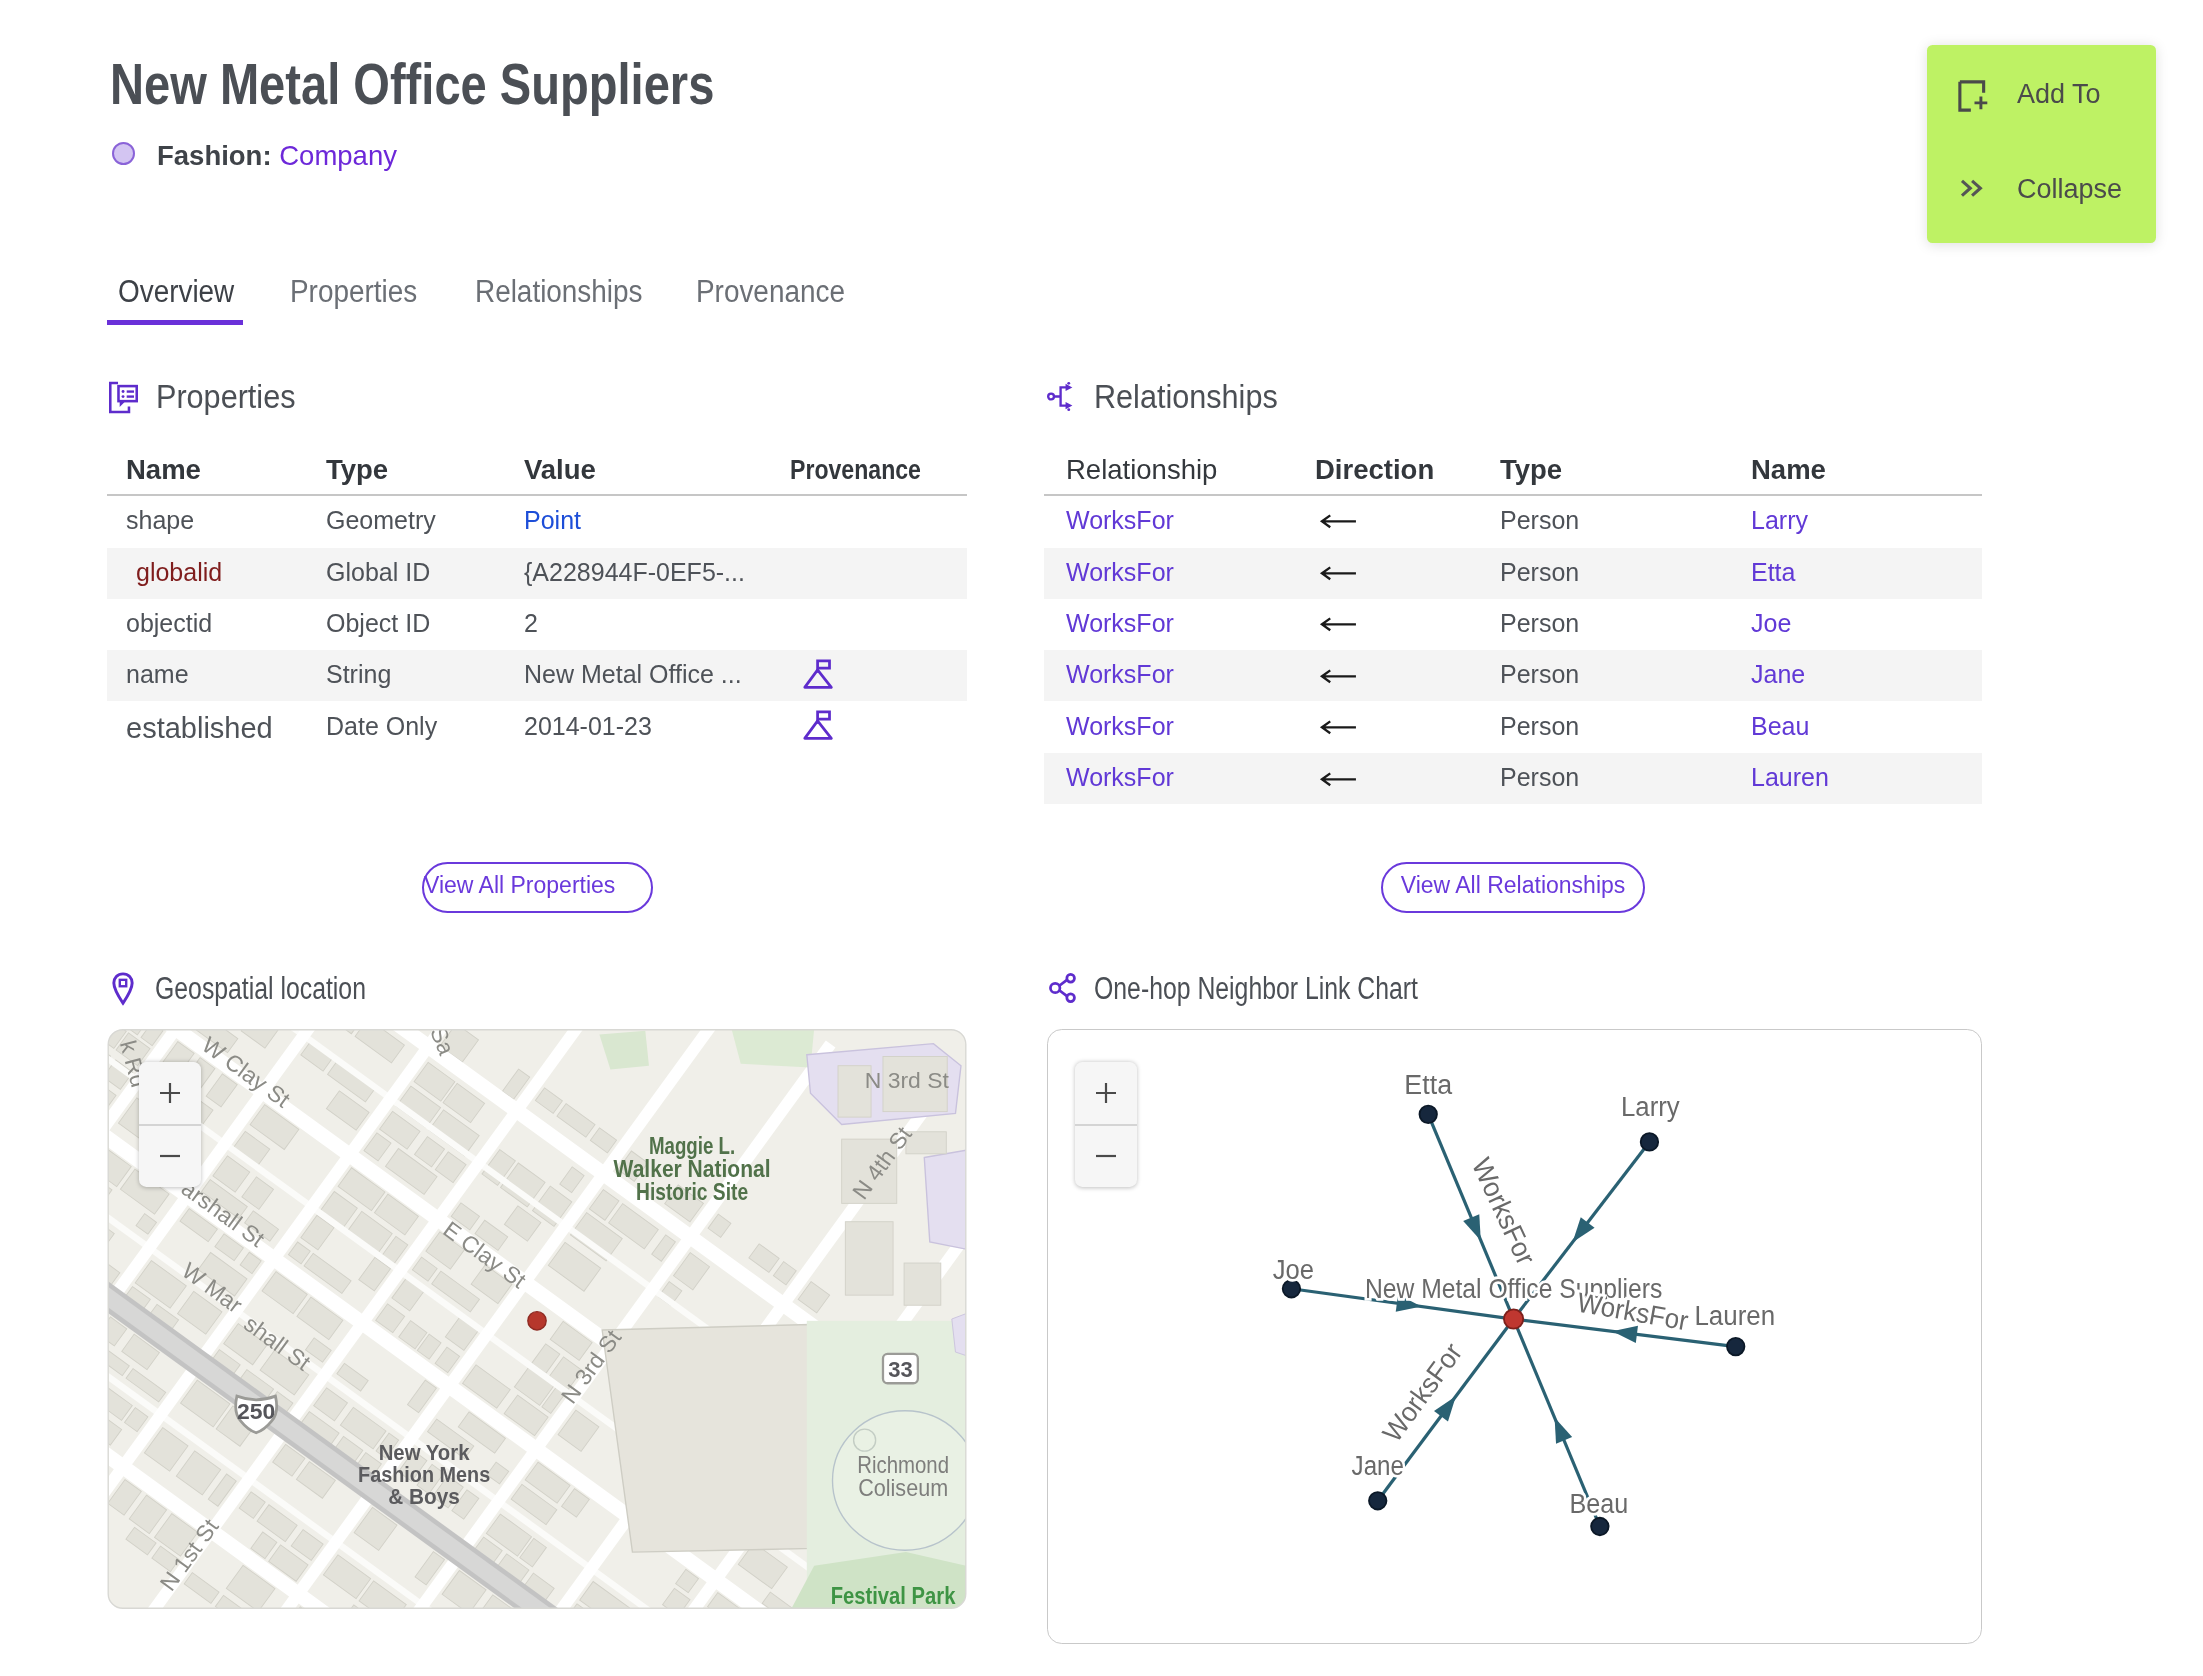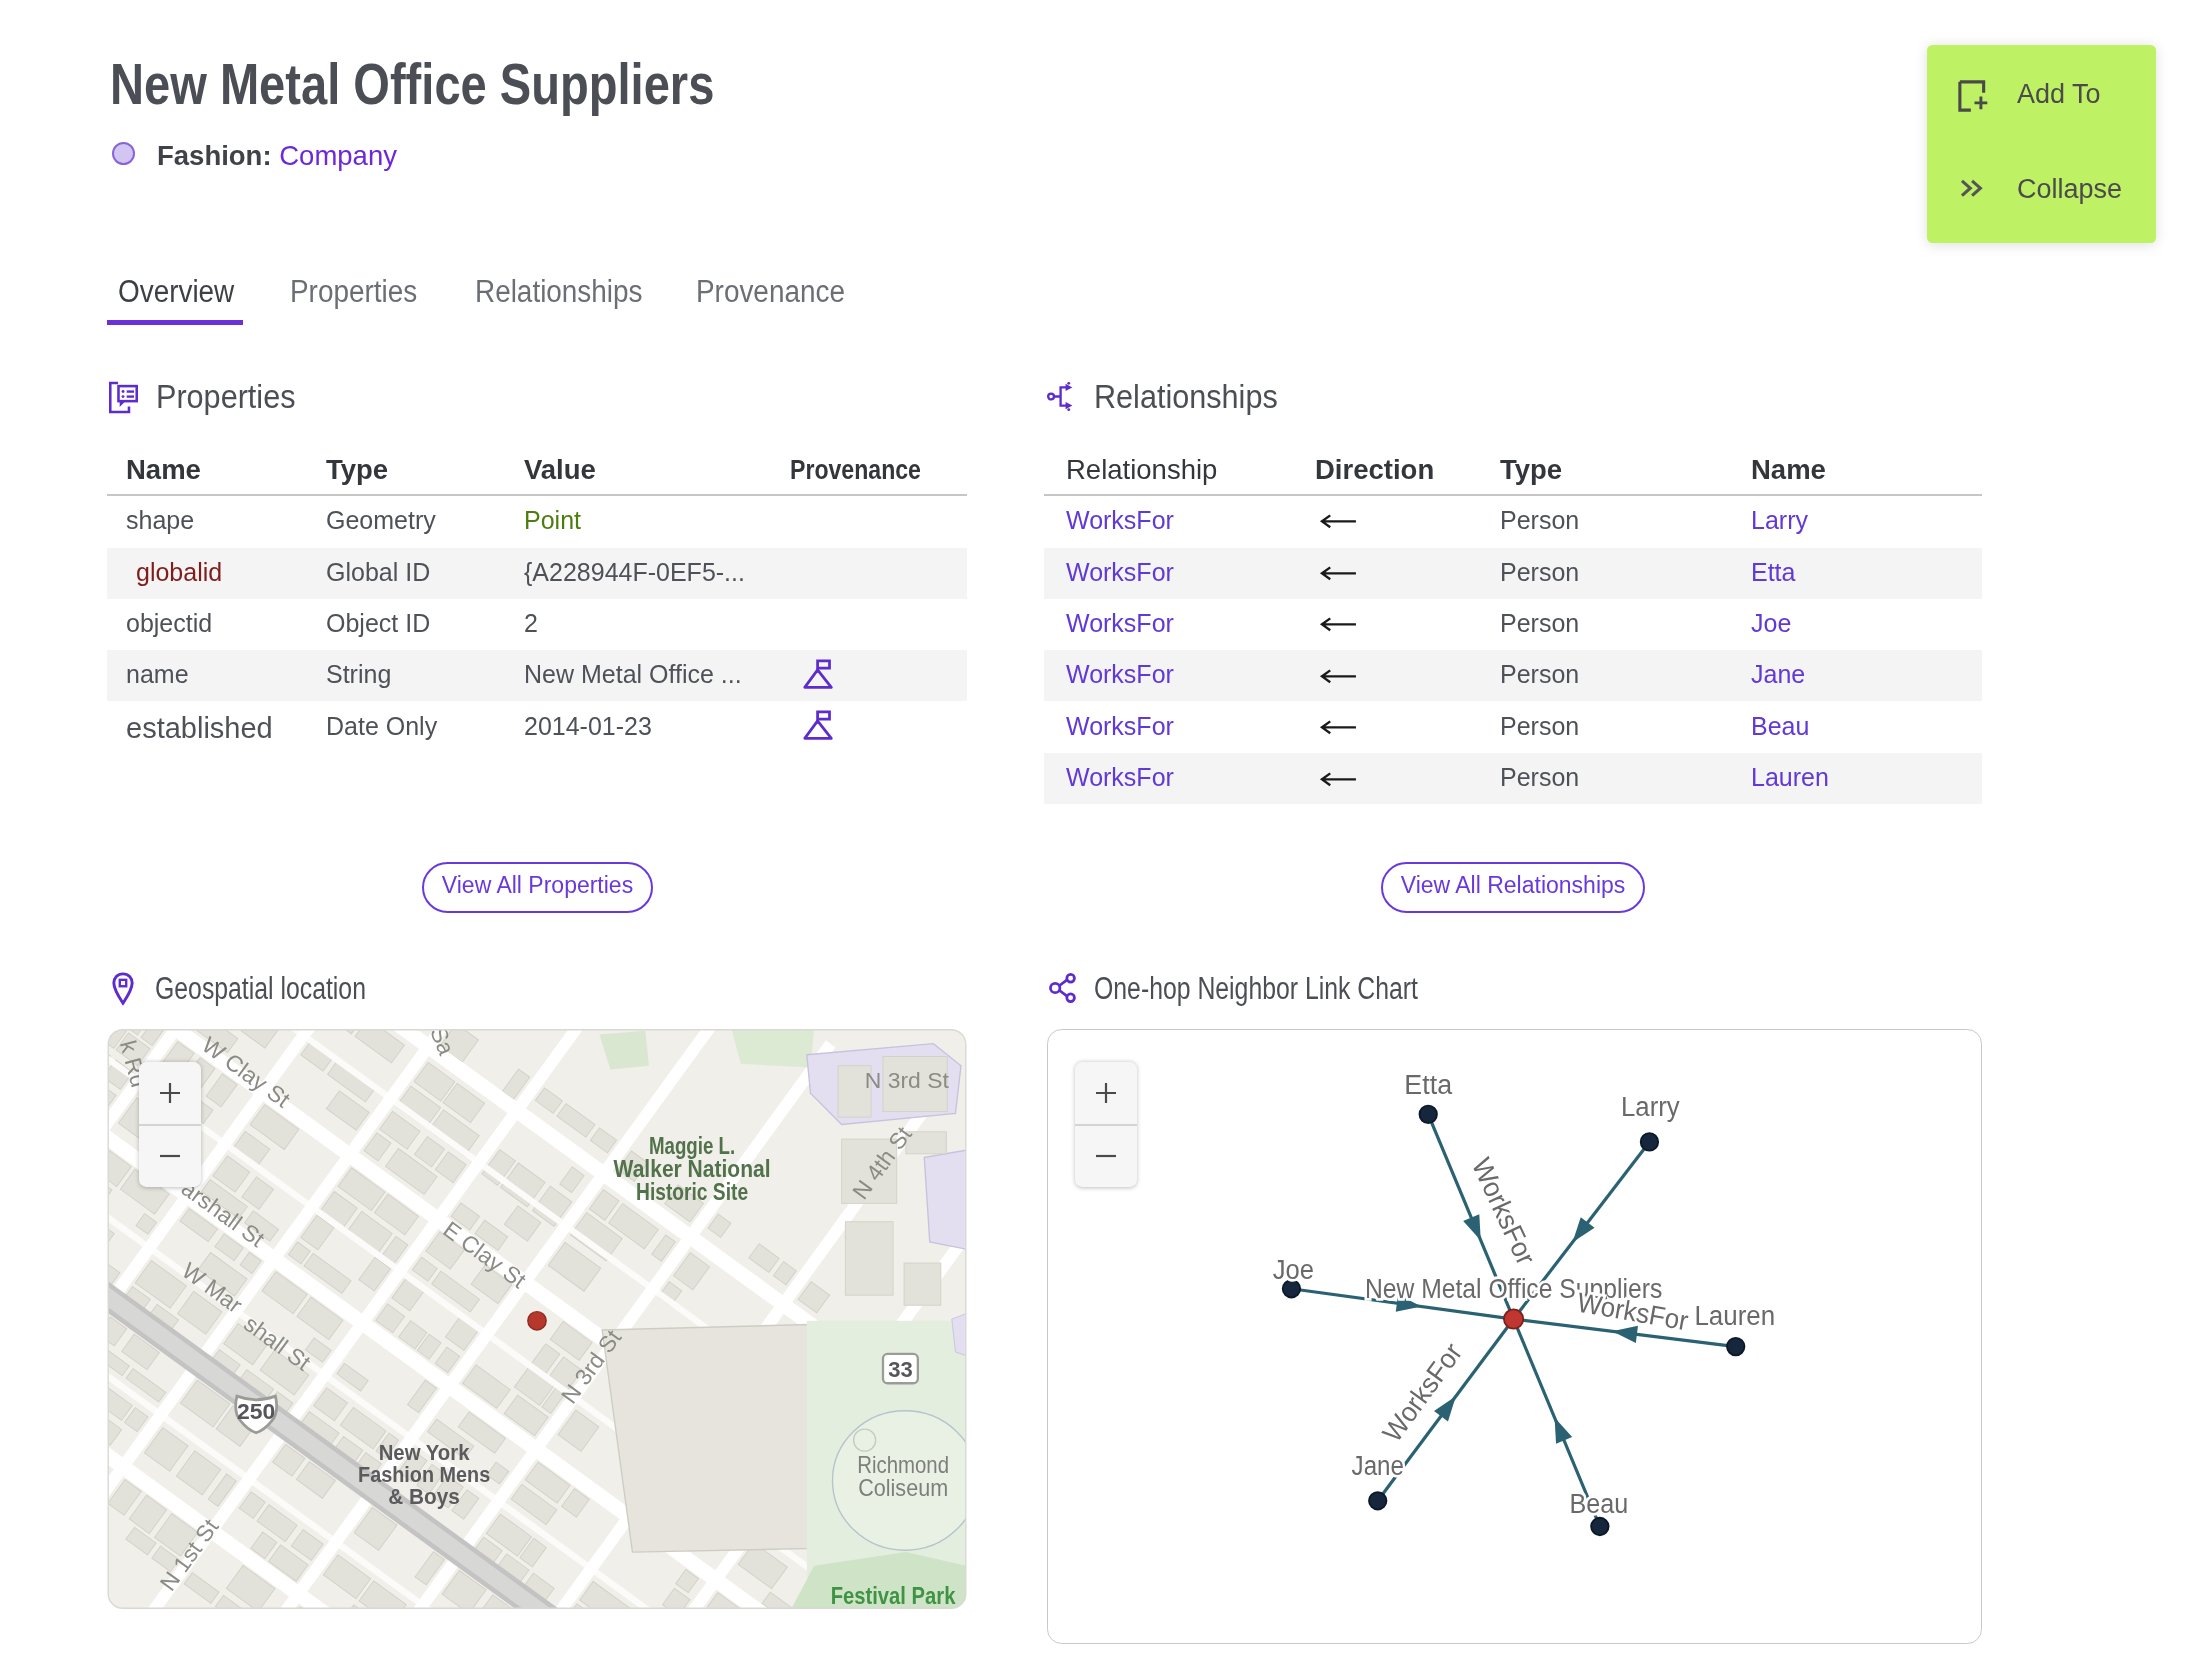--- a/index.html
+++ b/index.html
@@ -54,21 +54,21 @@
 <div class="abs" style="left:1094px;top:377px;font-size:34px;color:#4b4f55;transform:scaleX(0.9);transform-origin:left top;white-space:nowrap">Relationships</div>
 <div class="abs" style="left:107px;top:441px;width:860px;height:367px">
 <div class="abs" style="left:19px;top:13px;font-size:27.5px;font-weight:bold;color:#33373c">Name</div>
 <div class="abs" style="left:219px;top:13px;font-size:27.5px;font-weight:bold;color:#33373c">Type</div>
 <div class="abs" style="left:417px;top:13px;font-size:27.5px;font-weight:bold;color:#33373c">Value</div>
 <div class="abs" style="left:683px;top:13px;font-size:27.5px;font-weight:bold;color:#33373c;transform:scaleX(0.84);transform-origin:left top;white-space:nowrap">Provenance</div>
 <div class="abs" style="left:0;top:53px;width:860px;height:1.8px;background:#c6c6c6"></div>
 <div class="abs" style="left:0;top:55px;width:860px;height:51px;"></div>
 <div class="abs" style="left:19px;top:65px;font-size:25px;color:#4e5258">shape</div>
 <div class="abs" style="left:219px;top:65px;font-size:25px;color:#4e5258">Geometry</div>
-<div class="abs" style="left:417px;top:65px;font-size:25px;color:#4d7c0f">Point</div>
+<div class="abs" style="left:417px;top:65px;font-size:25px;color:#1d4ed8">Point</div>
 <div class="abs" style="left:0;top:107px;width:860px;height:51px;background:#f4f4f4;"></div>
 <div class="abs" style="left:29px;top:117px;font-size:25px;color:#7f1d1d">globalid</div>
 <div class="abs" style="left:219px;top:117px;font-size:25px;color:#4e5258">Global ID</div>
 <div class="abs" style="left:417px;top:117px;font-size:25px;color:#4e5258">{A228944F-0EF5-...</div>
 <div class="abs" style="left:0;top:158px;width:860px;height:51px;"></div>
 <div class="abs" style="left:19px;top:168px;font-size:25px;color:#4e5258">objectid</div>
 <div class="abs" style="left:219px;top:168px;font-size:25px;color:#4e5258">Object ID</div>
 <div class="abs" style="left:417px;top:168px;font-size:25px;color:#4e5258">2</div>
 <div class="abs" style="left:0;top:209px;width:860px;height:51px;background:#f4f4f4;"></div>
 <div class="abs" style="left:19px;top:219px;font-size:25px;color:#4e5258">name</div>
@@ -129,21 +129,21 @@
 <div class="abs" style="left:456px;top:271px;font-size:25px;color:#4e5258">Person</div>
 <div class="abs" style="left:707px;top:271px;font-size:25px;color:#6139d6">Beau</div>
 <div class="abs" style="left:0;top:312px;width:938px;height:51px;background:#f4f4f4;"></div>
 <div class="abs" style="left:22px;top:322px;font-size:25px;color:#6139d6">WorksFor</div>
 <div class="abs" style="left:275px;top:331px"><svg width="39" height="14.7" viewBox="0 0 42 16">
         <path d="M 40 8 H 3 M 12 1.5 L 3 8 L 12 14.5" fill="none" stroke="#1a1a1a" stroke-width="2.6"></path>
       </svg></div>
 <div class="abs" style="left:456px;top:322px;font-size:25px;color:#4e5258">Person</div>
 <div class="abs" style="left:707px;top:322px;font-size:25px;color:#6139d6">Lauren</div>
 </div>
-<div class="abs" style="left:422px;top:862px;width:231px;height:51px;border:2.3px solid #6a39dc;border-radius:26px;color:#6a39dc;font-size:23px;text-align:center;line-height:43px">View All Properties</div>
+<div class="abs" style="left:422px;top:862px;width:231px;height:51px;border:2.3px solid #6a39dc;border-radius:26px;color:#6a39dc;font-size:23px;line-height:43px">View All Properties</div>
 <div class="abs" style="left:1381px;top:862px;width:264px;height:51px;border:2.3px solid #6a39dc;border-radius:26px;color:#6a39dc;font-size:23px;text-align:center;line-height:43px">View All Relationships</div>
 
 <svg class="ico" style="left:112px;top:972px" width="22" height="34" viewBox="0 0 24 37">
   <path d="M 12 2 C 6 2 2 6.5 2 12 C 2 19 12 34 12 34 C 12 34 22 19 22 12 C 22 6.5 18 2 12 2 Z" fill="none" stroke="#5e2ccc" stroke-width="3.2"></path>
   <rect x="8.5" y="8.5" width="7" height="7" fill="none" stroke="#5e2ccc" stroke-width="2.6"></rect>
 </svg>
 <div class="abs" style="left:155px;top:971px;font-size:31px;color:#4b4f55;transform:scaleX(0.8);transform-origin:left top;white-space:nowrap">Geospatial location</div>
 <svg class="ico" style="left:1047px;top:973px" width="30" height="30" viewBox="0 0 33 33">
   <g fill="none" stroke="#5e2ccc" stroke-width="3">
     <circle cx="9" cy="16.5" r="5.2"></circle>

